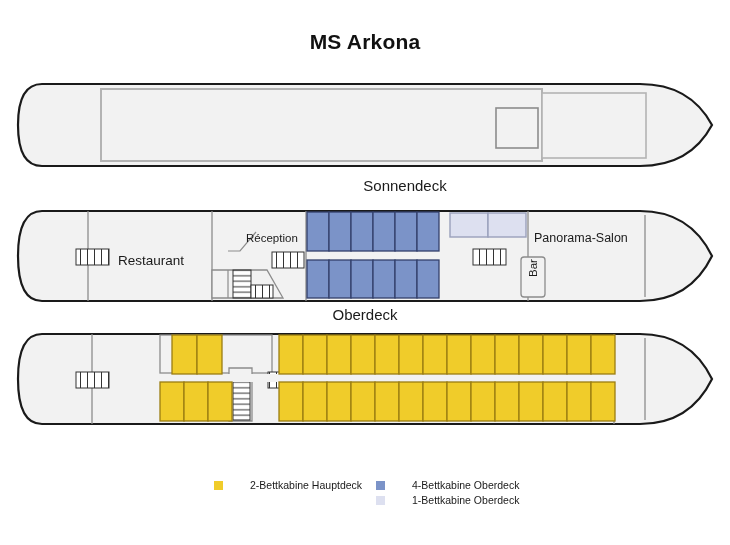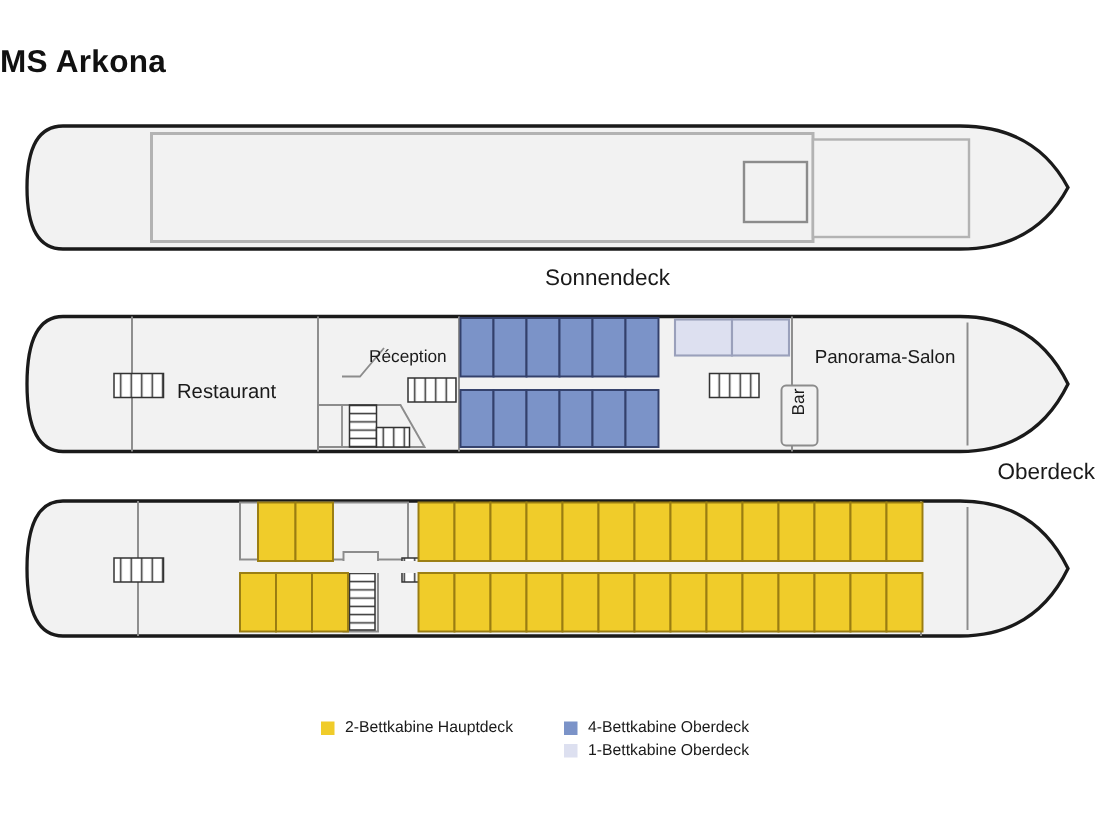--- a/index.html
+++ b/index.html
@@ -10,37 +10,38 @@
     font-family:"Liberation Sans", sans-serif;
     color:#1a1a1a;
     overflow:hidden;
     position:relative;
   }
   #stage{position:absolute;left:0;top:0;width:730px;height:545px;}
 
   
   .ship-title{
     position:absolute;left:0;top:30px;width:730px;
+    text-align:center;
     font-size:21px;font-weight:bold;letter-spacing:.2px;
     color:#111;
   }
 
   
   .deck-label{
     position:absolute;width:730px;left:0;text-align:center;
     font-size:15px;color:#1a1a1a;
   }
 
   
   .deck-svg{position:absolute;left:0;display:block;}
 
   
   .legend{position:absolute;left:0;top:475px;width:730px;height:40px;}
   .legend-col{position:absolute;font-size:10.5px;color:#1a1a1a;}
-  .legend-row{display:flex;align-items:center;margin-bottom:3px;line-height:12px;}
+  .legend-row{display:flex;align-items:center;margin-bottom:3px;line-height:12px;gap:20px;}
   .swatch{width:9px;height:9px;margin-right:7px;flex:none;border:0;}
   .legend-text{white-space:nowrap;}
 </style>
 </head>
 <body>
 
 <div id="stage">
 
   <div class="ship-title">MS Arkona</div>
 
@@ -110,25 +111,25 @@
       <rect x="329" y="53" width="22" height="38" fill="#7b93c8" stroke="#33406b" stroke-width="1.3"></rect>
       <rect x="351" y="53" width="22" height="38" fill="#7b93c8" stroke="#33406b" stroke-width="1.3"></rect>
       <rect x="373" y="53" width="22" height="38" fill="#7b93c8" stroke="#33406b" stroke-width="1.3"></rect>
       <rect x="395" y="53" width="22" height="38" fill="#7b93c8" stroke="#33406b" stroke-width="1.3"></rect>
       <rect x="417" y="53" width="22" height="38" fill="#7b93c8" stroke="#33406b" stroke-width="1.3"></rect>
     </g>
   </svg>
 
   <div style="position:absolute;left:118px;top:253px;width:100px;font-size:13.5px;">Restaurant</div>
   <div style="position:absolute;left:246px;top:232px;font-size:11.5px;">Réception</div>
-  <div style="position:absolute;left:534px;top:231px;width:112px;text-align:center;font-size:12.5px;">Panorama-Salon</div>
+  <div style="position:absolute;left:534px;top:231px;width:112px;font-size:12.5px;">Panorama-Salon</div>
   <div style="position:absolute;left:519px;top:262px;width:28px;text-align:center;font-size:11.5px;
               transform:rotate(-90deg);transform-origin:center center;">Bar</div>
 
-  <div class="deck-label" style="top:306px;text-align:right;">Oberdeck</div>
+  <div class="deck-label" style="top:306px;">Oberdeck</div>
 
   <svg class="deck-svg" style="top:330px;" width="730" height="98" viewBox="0 0 730 98">
     <defs>
       <pattern id="ladderH2" patternUnits="userSpaceOnUse" width="7" height="10">
         <rect width="7" height="10" fill="#ffffff"></rect>
         <line x1="3.5" y1="0" x2="3.5" y2="10" stroke="#333" stroke-width="1"></line>
       </pattern>
       <pattern id="stairV2" patternUnits="userSpaceOnUse" width="10" height="5.5">
         <rect width="10" height="5.5" fill="#ffffff"></rect>
         <line x1="0" y1="2.75" x2="10" y2="2.75" stroke="#333" stroke-width="1"></line>

